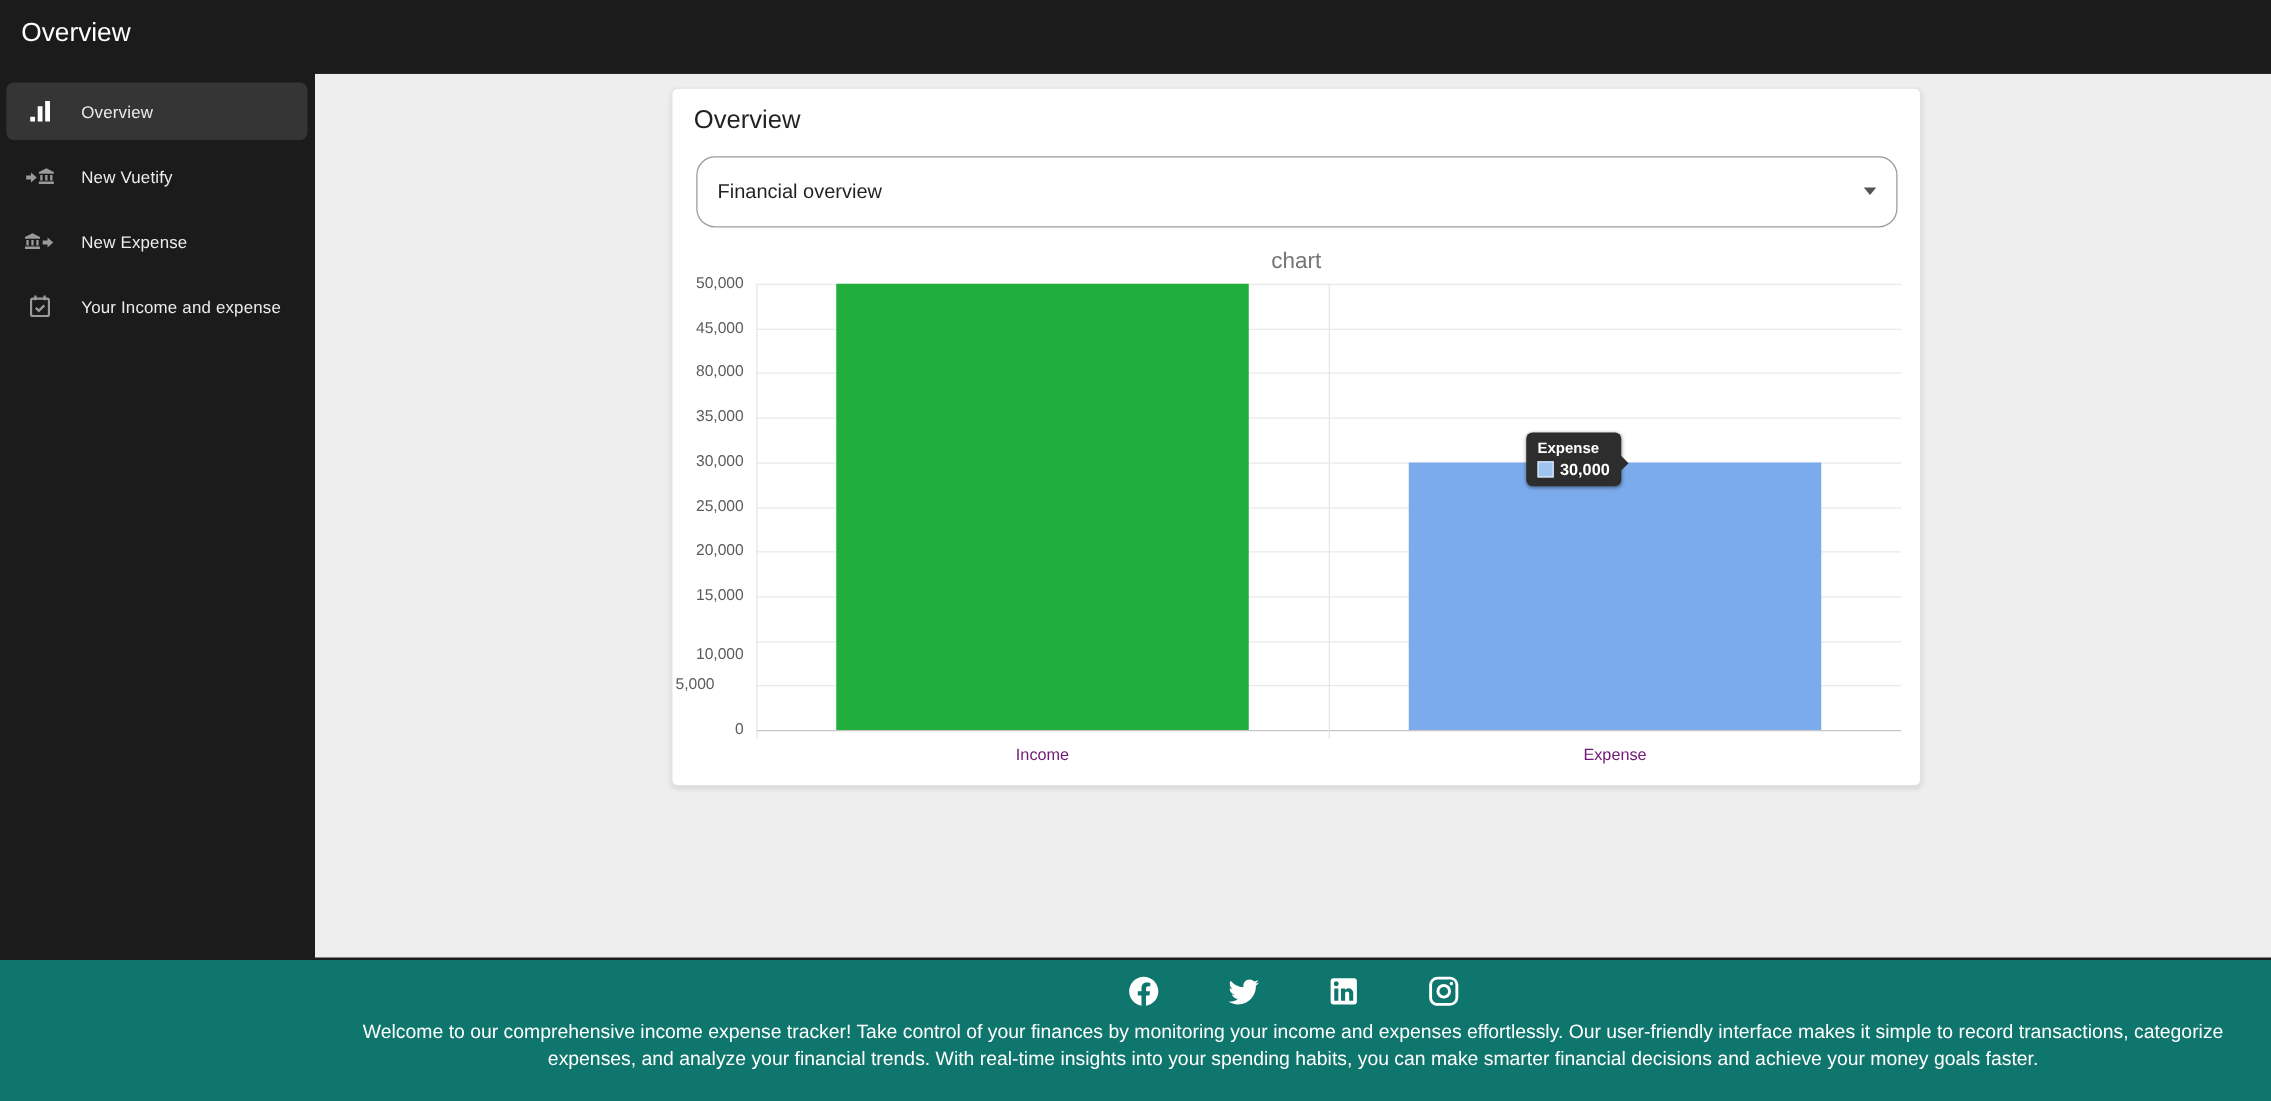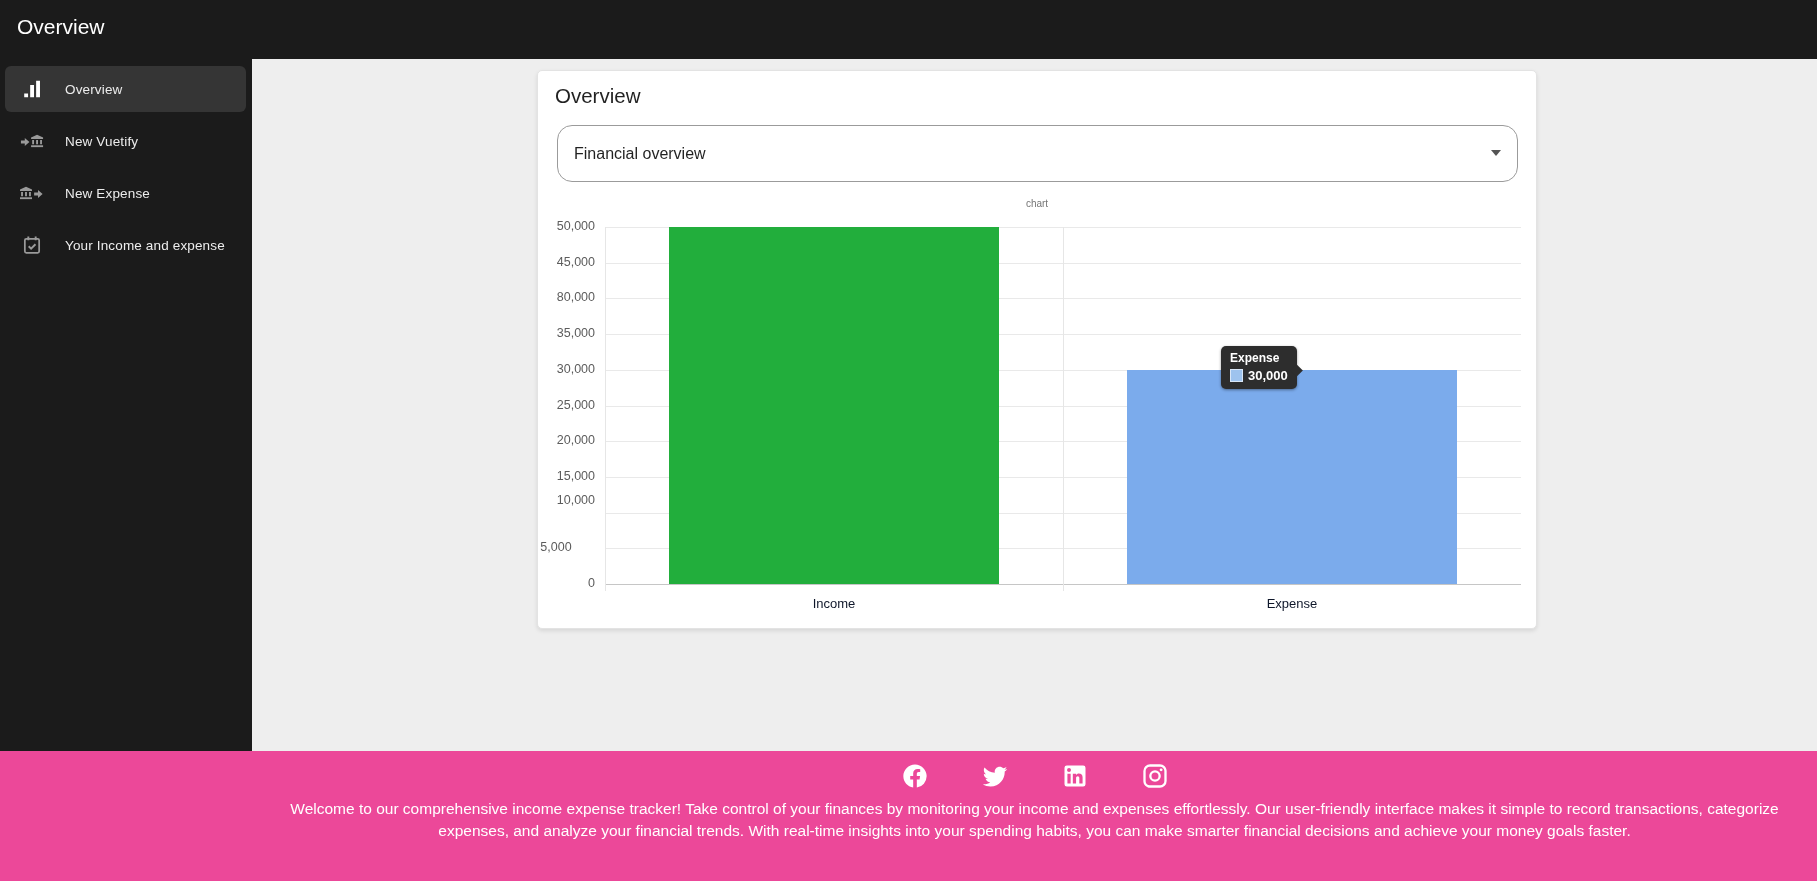--- a/index.html
+++ b/index.html
@@ -30,45 +30,45 @@
 
   .select{position:absolute;left:19px;top:54px;width:959px;height:55px;border:1px solid #9b9b9b;
           border-radius:15px;display:flex;align-items:center;cursor:pointer;background:#fff;}
   .select-value{margin-left:16px;font-size:16px;color:rgba(0,0,0,.87);}
   .select-caret{position:absolute;right:16px;top:24px;width:0;height:0;
                 border-left:5.5px solid transparent;border-right:5.5px solid transparent;
                 border-top:6.5px solid #545454;}
 
   
   .chart-title{position:absolute;left:0;top:127px;width:100%;text-align:center;
-               font-size:10px;color:#757575;}
+               font-size:18px;color:#757575;}
   .plot{position:absolute;left:67px;top:156px;width:916px;height:357px;}
   .gl-h{position:absolute;left:0;width:916px;height:1px;background:#e9e9e9;}
   .gl-h.baseline{background:#c6c6c6;}
   .gl-v{position:absolute;top:0;width:1px;height:364px;background:#e6e6e6;}
   .ylab{position:absolute;left:-88px;width:78px;text-align:right;
         font-size:12.5px;color:#5c5c5c;}
   .xlab{position:absolute;top:369px;transform:translateX(-50%);
-        font-size:13px;color:#0f172a;white-space:nowrap;}
+        font-size:13px;color:#701a75;white-space:nowrap;}
   .bar{position:absolute;}
 
   
   .tooltip{position:absolute;left:616px;top:119px;background:#2d2d2d;border-radius:5px;
            padding:5px 9px 6px 9px;color:#fff;z-index:6;box-shadow:0 1px 3px rgba(0,0,0,.4);
            white-space:nowrap;}
   .tooltip-cat{font-size:12px;font-weight:bold;}
   .tooltip-row{display:flex;align-items:center;margin-top:3px;}
   .tooltip-swatch{width:13px;height:13px;margin-right:5px;box-sizing:border-box;
                   background:#9ec3ee;border:1px solid #d8e6f7;flex:none;}
   .tooltip-val{font-size:13px;font-weight:bold;}
   .tooltip-arrow{position:absolute;right:-4px;top:20px;width:9px;height:9px;background:#2d2d2d;
                  transform:rotate(45deg);}
 
   
-  .footer{position:absolute;left:0;right:0;bottom:0;height:130px;background:#ec4899;z-index:5;}
+  .footer{position:absolute;left:0;right:0;bottom:0;height:113px;background:#0f766e;z-index:5;}
   .footer-inner{position:absolute;left:252px;right:0;top:0;text-align:center;color:#fff;}
   .social-row{margin-top:11px;display:flex;justify-content:center;gap:52px;}
   .social-btn{width:28px;height:28px;cursor:pointer;display:inline-flex;}
   .social-btn svg{width:28px;height:28px;fill:#ffffff;}
   .about{margin:8px auto 0 auto;max-width:1540px;font-size:15.5px;line-height:21.5px;}
   .copyright{margin-top:7px;font-size:15.5px;}
   .brand{font-weight:bold;}
 </style>
 </head>
 <body>
@@ -139,21 +139,21 @@
 
     <div class="chart-title">chart</div>
 
     <div class="plot">
 
     <div class="gl-h baseline" style="top: 357px;"></div>
         <div class="ylab" style="top: 349px;">0</div>
         <div class="gl-h" style="top: 321.3px;"></div>
         <div class="ylab" style="top: 313.3px; text-align: center;">5,000</div>
         <div class="gl-h" style="top: 285.6px;"></div>
-        <div class="ylab" style="top: 266px; text-align: right;">10,000</div>
+        <div class="ylab" style="top: 289px; text-align: right;">10,000</div>
         <div class="gl-h" style="top: 249.9px;"></div>
         <div class="ylab" style="top: 241.9px;">15,000</div>
         <div class="gl-h" style="top: 214.2px;"></div>
         <div class="ylab" style="top: 206.2px;">20,000</div>
         <div class="gl-h" style="top: 178.5px;"></div>
         <div class="ylab" style="top: 170.5px;">25,000</div>
         <div class="gl-h" style="top: 142.8px;"></div>
         <div class="ylab" style="top: 134.8px;">30,000</div>
         <div class="gl-h" style="top: 107.1px;"></div>
         <div class="ylab" style="top: 99.1px;">35,000</div>

